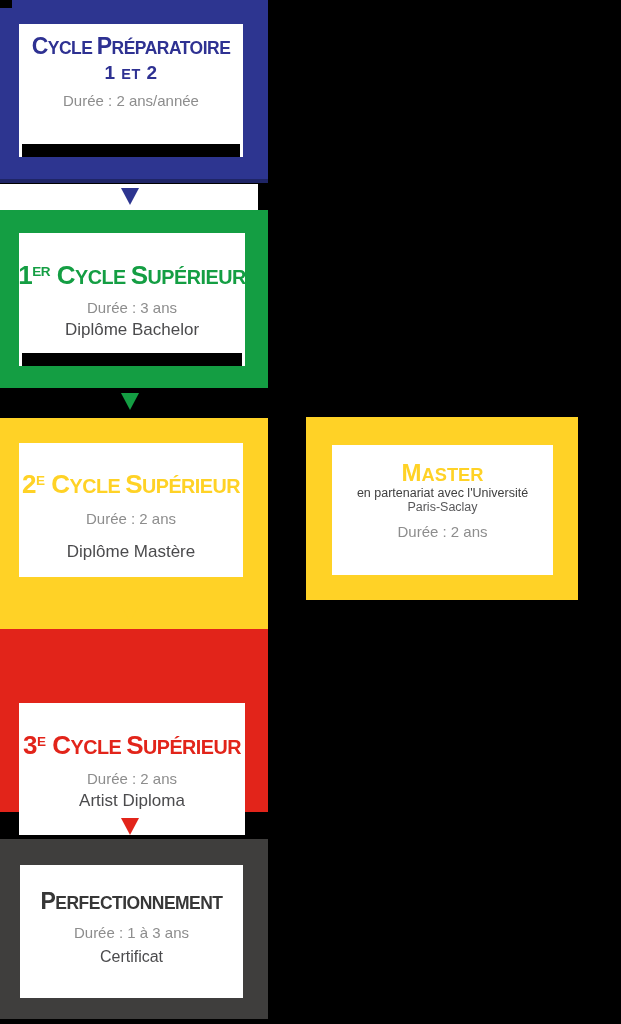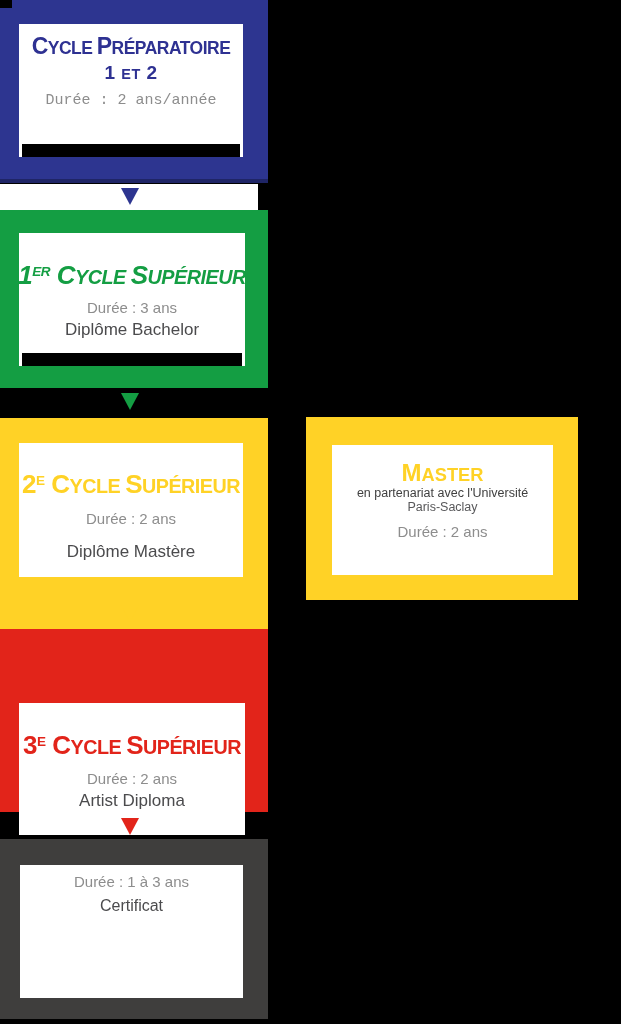--- a/index.html
+++ b/index.html
@@ -27,30 +27,30 @@
     position:absolute; width:0; height:0;
     border-left:9px solid transparent; border-right:9px solid transparent;
     border-top:17px solid currentColor;
   }
 
   
   #box-prep  { left:0; top:0; width:268px; height:183px; }
   #inner-prep{ left:19px; top:24px; width:224px; height:133px; }
   #inner-prep .title    { margin-top:10px; font-size:23px; line-height:25px; }
   #inner-prep .subtitle { font-weight:700; font-size:19px; line-height:21px; margin-top:1px; letter-spacing:0.5px; }
-  #inner-prep .duration { margin-top:8px; font-size:15px; line-height:16px;font-family:Liberation Mono, monospace; }
+  #inner-prep .duration { margin-top:8px; font-size:15px; line-height:16px; }
   #inner-prep .diploma  { margin-top:5px; font-size:16px; line-height:17px; }
 
   #band-1  { left:0; top:184px; width:258px; height:26px; }
   #arrow-1 { left:121px; top:188px; }
 
   
   #box-c1  { left:0; top:210px; width:268px; height:178px; }
   #inner-c1{ left:19px; top:23px; width:226px; height:133px; }
-  #inner-c1 .title    { margin-top:25px; font-size:26px; line-height:28px;font-style:italic; }
+  #inner-c1 .title    { margin-top:25px; font-size:26px; line-height:28px; }
   #inner-c1 .duration { margin-top:9px; font-size:15px; line-height:16px; }
   #inner-c1 .diploma  { margin-top:5px; font-size:17px; line-height:18px; }
   #arrow-2 { left:121px; top:393px; }
 
   
   #box-c2  { left:0; top:418px; width:268px; height:215px; }
   #inner-c2{ left:19px; top:25px; width:224px; height:134px; }
   #inner-c2 .title    { margin-top:24px; font-size:26px; line-height:28px; }
   #inner-c2 .duration { margin-top:11px; font-size:15px; line-height:16px; }
   #inner-c2 .diploma  { margin-top:16px; font-size:17px; line-height:18px; }
@@ -133,18 +133,19 @@
       <div class="title" style="color: rgb(226, 36, 26);"><span class="seg-big">3</span><span class="seg-sup">E</span><span class="seg-big"> C</span><span class="seg-small">YCLE </span><span class="seg-big">S</span><span class="seg-small">UPÉRIEUR</span></div>
       <div class="duration" style="color: rgb(141, 141, 141);">Durée : 2 ans</div>
       <div class="diploma" style="color: rgb(75, 75, 77); text-align: center;">Artist Diploma</div>
     </div>
   </div>
 
   <div class="arrow" id="arrow-4" style="color: rgb(226, 36, 26);"></div>
 
   <div class="box" id="box-perf" style="background-color: rgb(63, 62, 61);">
     <div class="inner" id="inner-perf">
+      <div class="title" style="color: rgb(55, 55, 55);"><span class="seg-big">P</span><span class="seg-small">ERFECTIONNEMENT</span></div>
       <div class="duration" style="color: rgb(141, 141, 141);">Durée : 1 à 3 ans</div>
       <div class="diploma" style="color: rgb(75, 75, 77);">Certificat</div>
     </div>
   </div>
 
 </div>
 
 </body></html>

